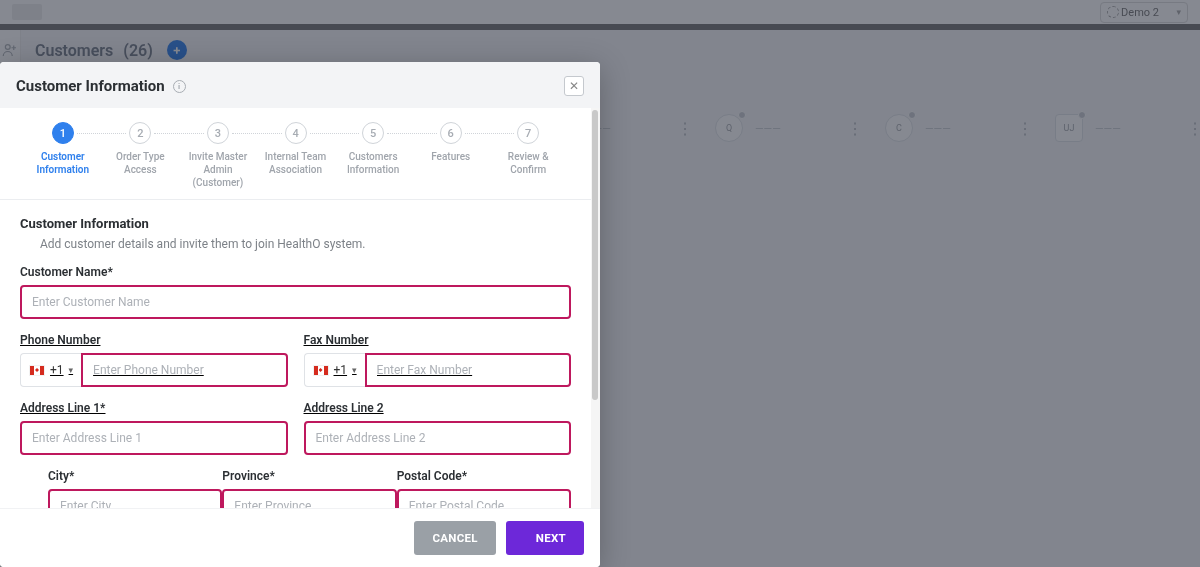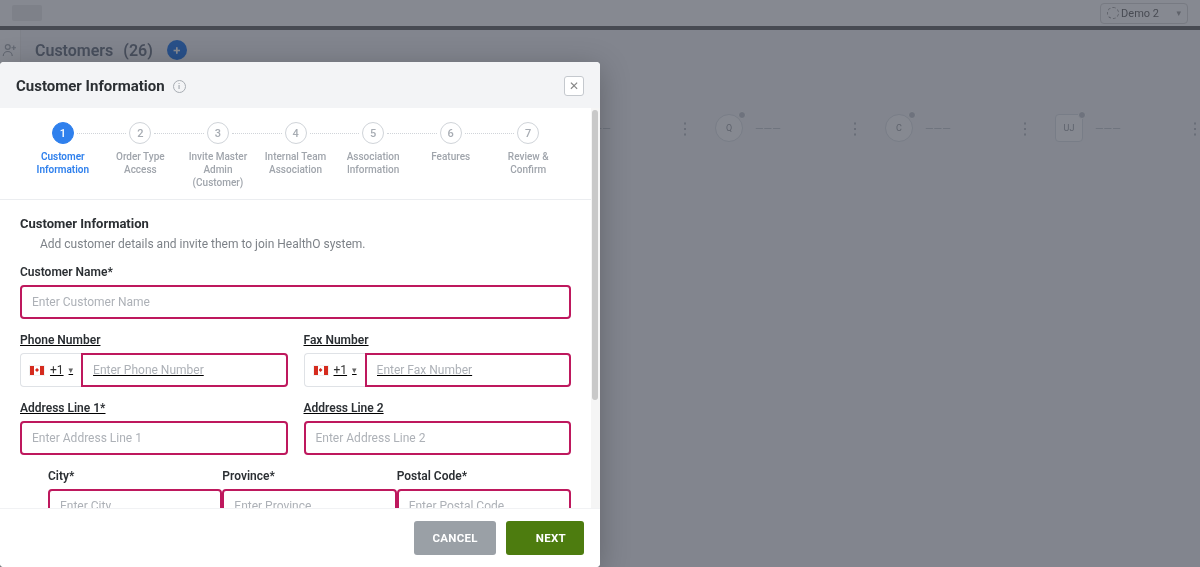--- a/index.html
+++ b/index.html
@@ -1,20 +1,20 @@
 <!DOCTYPE html>
 <html><head>
   <meta charset="utf-8">
   <style>
     * { box-sizing: border-box; margin: 0; padding: 0; font-family: -apple-system, BlinkMacSystemFont, "Segoe UI", Roboto, Arial, sans-serif; }
     body { width: 1200px; height: 567px; overflow: hidden; position: relative; background: #f5f6f8; }
 
     
     .app-wrap { position: absolute; inset: 0; filter: none; }
-    .top-bar { height: 30px; background: #fff; border-bottom: 4px solid #737373; display:flex; align-items:center; justify-content:space-between; padding: 0 12px;}
+    .top-bar { height: 30px; background: #fff; border-bottom: 6px solid #737373; display:flex; align-items:center; justify-content:space-between; padding: 0 12px;}
     .top-left { display:flex; align-items:center; gap:6px; color:#ccc; font-size:11px; }
     .top-logo { width: 30px; height: 16px; background: #eee; border-radius: 2px; }
     .top-right { display:flex; align-items:center; gap:10px; }
     .demo-pill { border:1px solid #ddd; border-radius:4px; padding:3px 28px 3px 20px; font-size:11px; color:#777; position:relative; }
     .demo-pill::before { content:""; position:absolute; left:6px; top:50%; transform:translateY(-50%); width:10px; height:10px; border:1px dashed #aaa; border-radius:50%; }
     .demo-pill .chev { position:absolute; right:6px; top:50%; transform:translateY(-50%); font-size:9px; color:#aaa; }
 
     .main-row { display:flex; height: calc(100% - 30px); }
     .left-rail { width: 45px; background:#fff; border-right:1px solid #eee; display:flex; flex-direction:column; align-items:center; padding-top:10px; gap:22px; color:#9aa0a6; position:relative; }
     .rail-ic { width:20px; height:20px; display:flex; align-items:center; justify-content:center; opacity:.8; }
@@ -78,21 +78,21 @@
     .phone-group .fld-input { border-radius: 0 4px 4px 0; }
 
     .flag { display:inline-block; width:16px; height:11px; position:relative; background:#fff; border:0.5px solid rgba(0,0,0,.05); }
     .flag::before, .flag::after { content:""; position:absolute; top:0; bottom:0; width:4px; background:#d52b1e; }
     .flag::before { left:0; } .flag::after { right:0; }
     .flag .leaf { position:absolute; left:50%; top:50%; transform:translate(-50%,-50%); width:4px; height:4px; background:#d52b1e; clip-path: polygon(50% 0,100% 50%,50% 100%,0 50%); }
 
     .modal-ft { padding: 12px 16px; display:flex; justify-content:flex-end; gap:10px; background:#fff; border-top:1px solid #f1f2f4; }
     .btn { height:34px; padding:0 18px; border:none; border-radius:3px; font-size:11.5px; font-weight:700; cursor:pointer; letter-spacing:.3px; }
     .btn-cancel { background:#9aa0a6; color:#fff; }
-    .btn-next { background:#4d7c0f; color:#fff;padding-left:30px; }
+    .btn-next { background:#6d28d9; color:#fff;padding-left:30px; }
 
     
     svg { stroke: currentColor; fill:none; stroke-width:1.6; }
   </style>
 </head>
 <body>
 
 <div class="app-wrap">
   <div class="top-bar">
     <div class="top-left">
@@ -275,21 +275,21 @@
           <div class="step">
               <div class="step-circ">3</div>
               <div class="step-lbl">Invite Master Admin (Customer)</div>
             </div>
           <div class="step">
               <div class="step-circ">4</div>
               <div class="step-lbl">Internal Team Association</div>
             </div>
           <div class="step">
               <div class="step-circ">5</div>
-              <div class="step-lbl">Association Information</div>
+              <div class="step-lbl">Customers Information</div>
             </div>
           <div class="step">
               <div class="step-circ">6</div>
               <div class="step-lbl">Features</div>
             </div>
           <div class="step">
               <div class="step-circ">7</div>
               <div class="step-lbl">Review &amp; Confirm</div>
             </div>
         </div>

